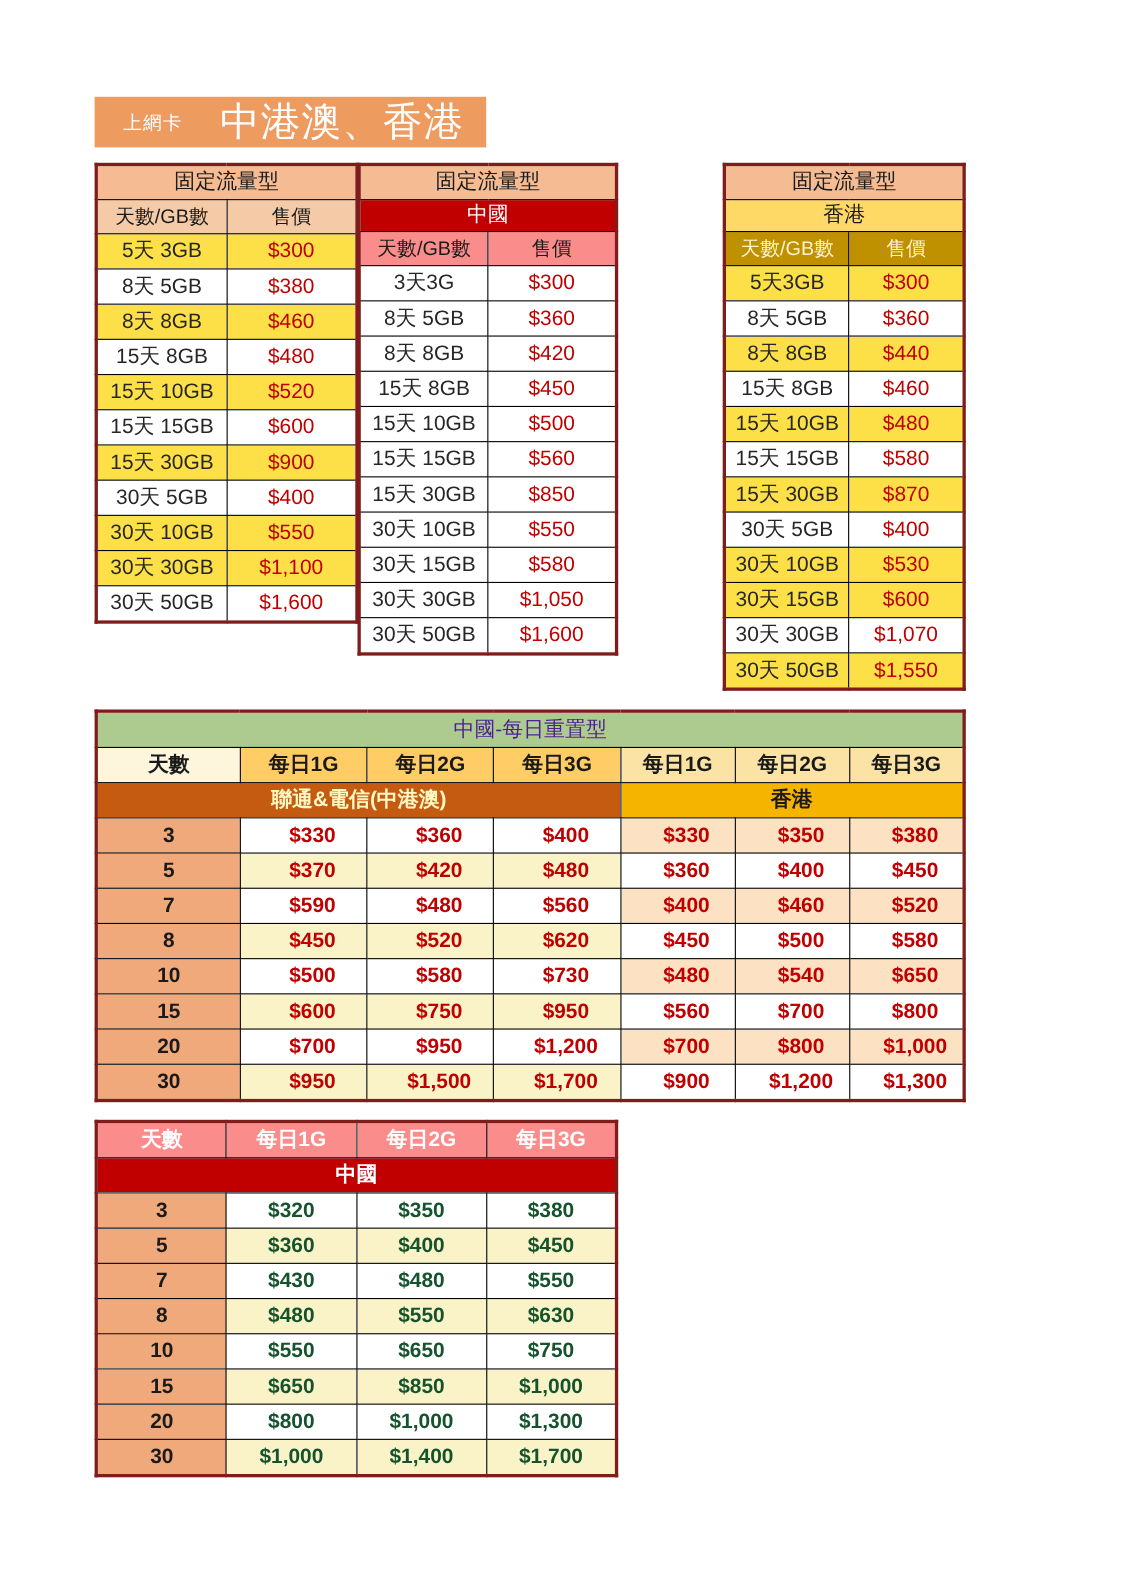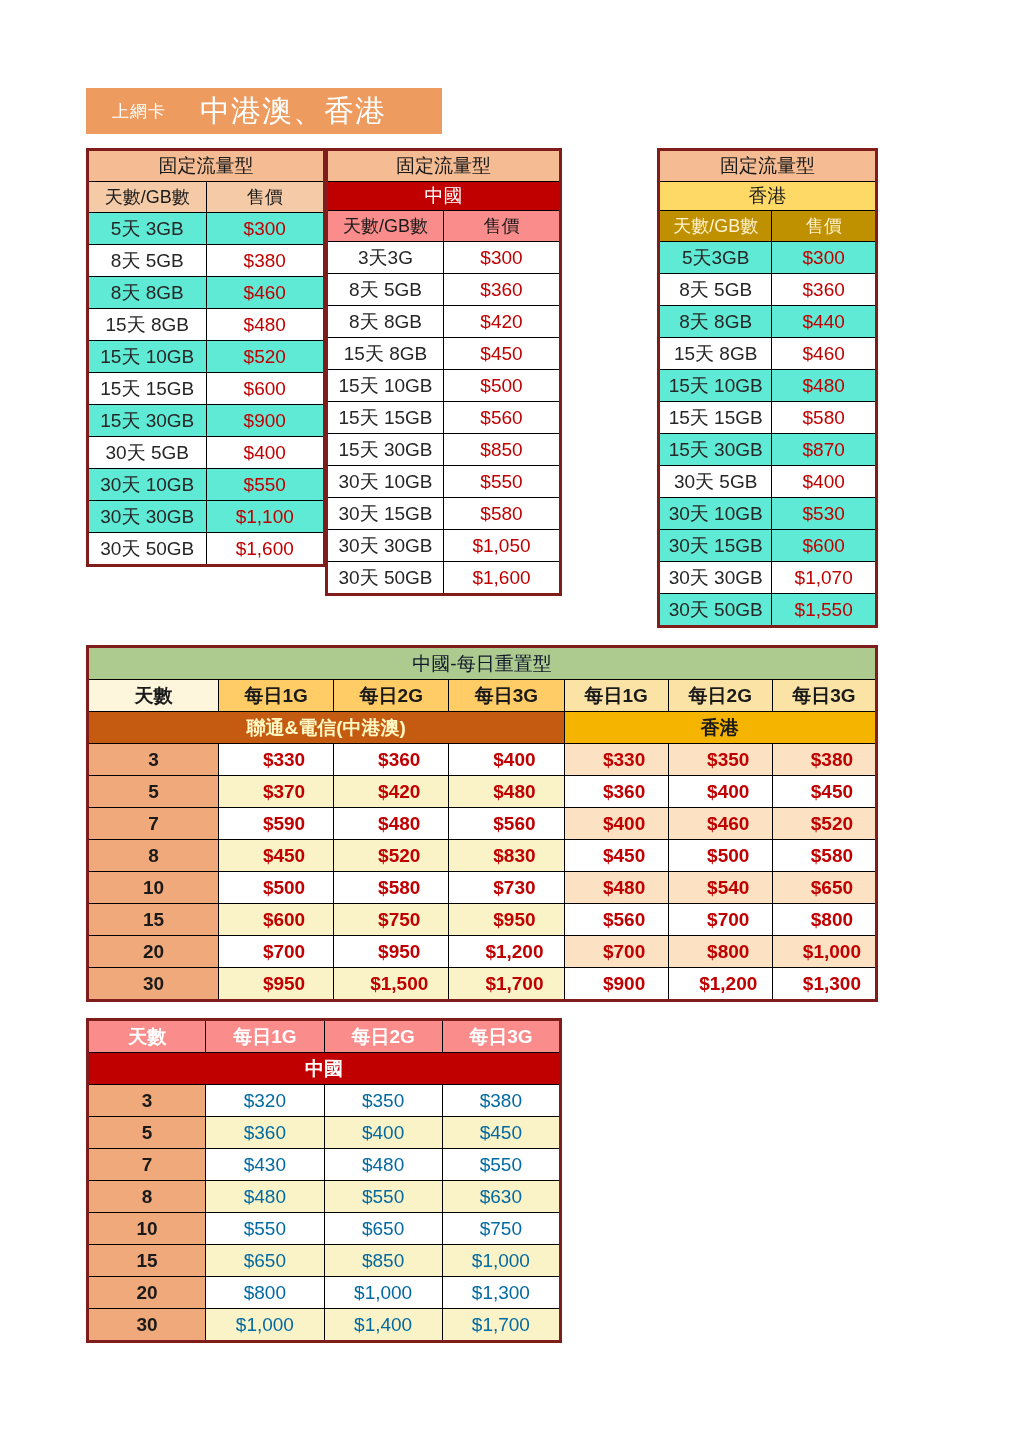--- a/index.html
+++ b/index.html
@@ -17,21 +17,21 @@
     position:absolute;left:86px;top:88px;
     width:356px;height:46px;
     background:#ED9B5F;
     display:flex;align-items:center;
   }
   .banner .kicker{
     color:#ffffff;font-size:17px;letter-spacing:1px;
     margin-left:26px;font-weight:400;
   }
   .banner .btitle{
-    color:#ffffff;font-size:30px;font-weight:400;
+    color:#ffffff;font-size:36px;font-weight:400;
     margin-left:34px;letter-spacing:1px;
   }
 
   
   table{
     border-collapse:collapse;
     table-layout:fixed;
     position:absolute;
     border:3px solid #7f1d1d;
   }
@@ -41,56 +41,56 @@
     vertical-align:middle;
     font-size:19px;
     color:#262626;
     padding:0;
     height:31px;
     line-height:31px;
     white-space:nowrap;
     overflow:hidden;
   }
   .price{color:#C00000;}
-  .peach{background:#5eead4;}
+  .peach{background:#fde047;}
   .white{background:#FFFFFF;}
   .cream{background:#FAF3C8;}
   .lorange{background:#FCE1C2;}
 
   
   .t-cap{background:#F5BC93;font-size:19px;color:#1a1a1a;height:30px;line-height:30px;}
   .t-band-cgm{background:#C55A11;color:#ffffff;font-size:19px;height:28px;line-height:28px;}
   .t-band-cn{background:#C00000;color:#ffffff;font-size:19px;height:28px;line-height:28px;}
   .t-band-hk{background:#FFD966;color:#1a1a1a;font-size:19px;height:28px;line-height:28px;}
   .t-head-peach{background:#F5CBA7;font-size:18px;color:#1a1a1a;height:30px;line-height:30px;}
   .t-head-pink{background:#FA8C8C;font-size:18px;color:#1a1a1a;height:30px;line-height:30px;}
   .t-head-gold{background:#BF9000;font-size:18px;color:#FFF2CC;height:30px;line-height:30px;}
 
   #table-fixed-cgm{left:86px;top:148px;width:240px;}
   #table-fixed-cn{left:325px;top:148px;width:237px;}
   #table-fixed-hk{left:657px;top:148px;width:221px;}
 
   
   #table-daily-main{left:86px;top:645px;width:792px;}
   #table-daily-main td{height:31px;line-height:31px;font-size:19px;}
-  .d-title{background:#AECB8F;font-size:19px;color:#0f172a;height:28px;line-height:28px;}
+  .d-title{background:#AECB8F;font-size:19px;color:#4c1d95;height:28px;line-height:28px;}
   .d-head-days{background:#FDF6DC;font-size:19px;color:#1a1a1a;height:30px;line-height:30px;font-weight:bold;}
   .d-head-gold{background:#FFCC66;font-size:19px;color:#1a1a1a;height:30px;line-height:30px;font-weight:bold;}
   .d-head-lgold{background:#FBE3A6;font-size:19px;color:#1a1a1a;height:30px;line-height:30px;font-weight:bold;}
   .d-band-cgm{background:#C55A11;color:#fef9c3;font-size:19px;height:28px;line-height:28px;font-weight:bold;}
   .d-band-hk{background:#F5B400;color:#1a1a1a;font-size:19px;height:28px;line-height:28px;font-weight:bold;}
   .d-daycell{background:#F0A97A;font-size:17px;color:#1a1a1a;font-weight:bold;}
   #table-daily-main .price{font-weight:bold;color:#C00000;padding-left:16px;}
 
   
   #table-daily-cn{left:86px;top:1018px;width:476px;}
   #table-daily-cn td{height:31px;line-height:31px;font-size:19px;}
   .c-head{background:#FA8C8C;font-size:19px;color:#FFFFFF;height:30px;line-height:30px;font-weight:bold;}
   .c-band{background:#C00000;color:#FFFFFF;font-size:19px;height:30px;line-height:30px;font-weight:bold;}
-  #table-daily-cn .price{font-weight:normal;color:#0369a1;}
+  #table-daily-cn .price{font-weight:bold;color:#14532d;}
 </style>
 </head>
 <body>
 
 <div class="page">
 
   <div class="banner">
     <span class="kicker">上網卡</span>
     <span class="btitle">中港澳、香港</span>
   </div>
@@ -337,21 +337,21 @@
         <td class="white price">$480</td>
         <td class="white price">$560</td>
         <td class="lorange price">$400</td>
         <td class="lorange price">$460</td>
         <td class="lorange price">$520</td>
       </tr>
       <tr>
         <td class="d-daycell">8</td>
         <td class="cream price">$450</td>
         <td class="cream price">$520</td>
-        <td class="cream price">$830</td>
+        <td class="cream price">$620</td>
         <td class="white price">$450</td>
         <td class="white price">$500</td>
         <td class="white price">$580</td>
       </tr>
       <tr>
         <td class="d-daycell">10</td>
         <td class="white price">$500</td>
         <td class="white price">$580</td>
         <td class="white price">$730</td>
         <td class="lorange price">$480</td>

